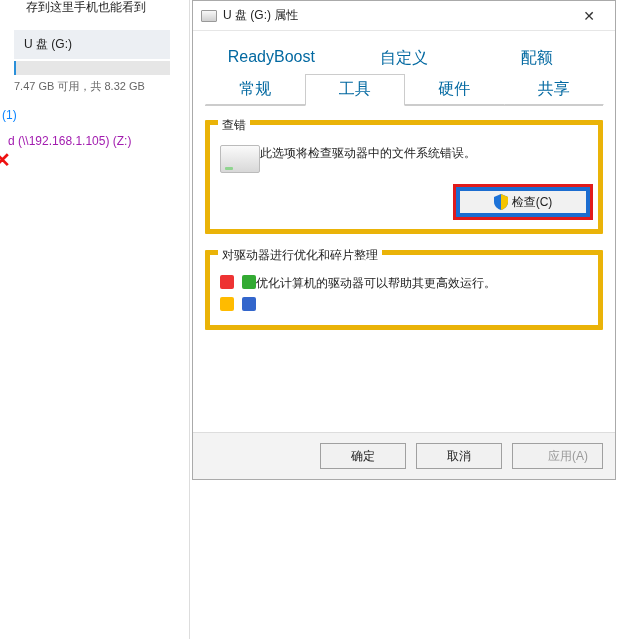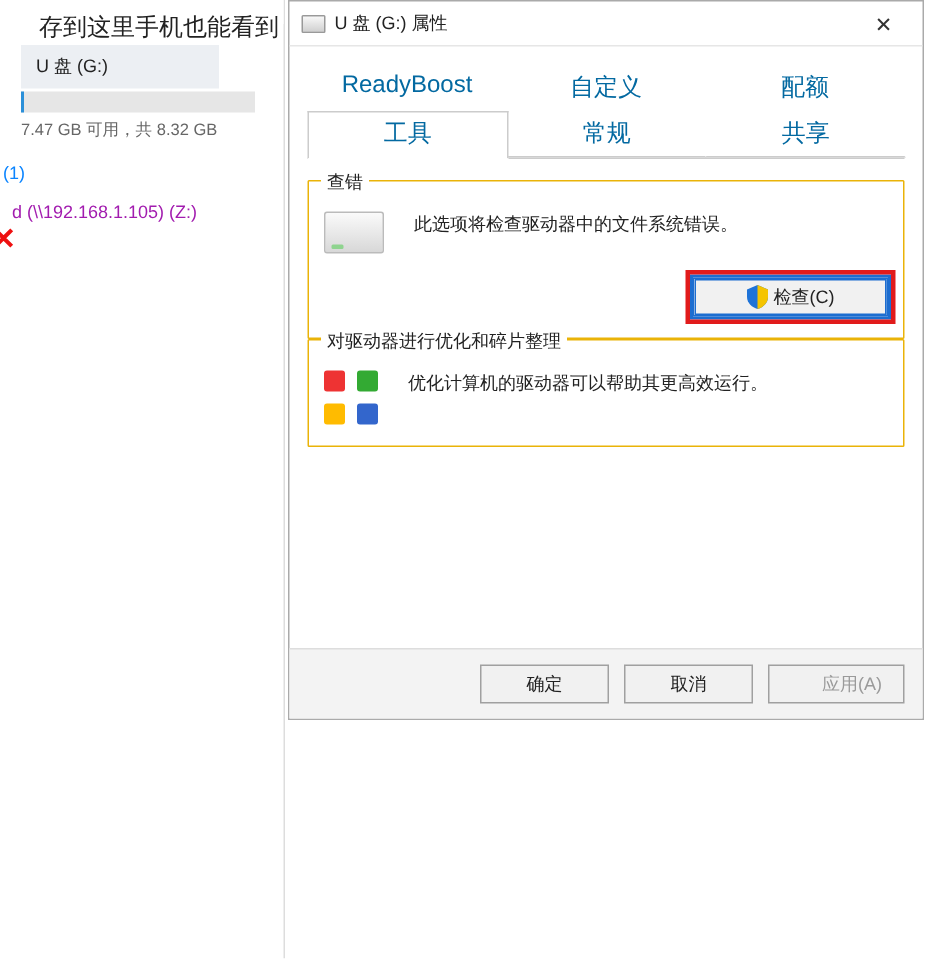--- a/index.html
+++ b/index.html
@@ -19,32 +19,32 @@
     left: 0; top: 0;
     width: 190px;
     height: 100%;
     background: #fff;
     border-right: 1px solid #ddd;
   }
   .left-header {
     height: 16px;
     background: #fff;
     color: #222;
-    font-size: 16px;
-    padding: 12px 0 0 26px;
+    font-size: 12px;
+    padding: 0 0 0 26px;
     line-height: 14px;
     white-space: nowrap;
   }
   .drive-item {
     margin: 14px 10px 4px 14px;
   }
   .drive-label {
     background: #eceff3;
     padding: 6px 10px;
-    width: 132px;
+    width: 156px;
     color: #222;
   }
   .drive-bar {
     width: 156px;
     height: 14px;
     background: #e6e6e6;
     margin-top: 2px;
     position: relative;
   }
   .drive-bar-fill {
@@ -154,37 +154,37 @@
     margin-bottom: -1px;
   }
 
   .tab-body {
     flex: 1;
     padding: 14px 12px 8px 12px;
     overflow: hidden;
   }
 
   .groupbox {
-    border: 1px solid #eab308;
+    border: 5px solid #eab308;
     border-radius: 1px;
-    margin: 0 0 0 0;
+    margin: 0 0 16px 0;
     padding: 18px 10px 14px 10px;
     position: relative;
   }
   .group-title {
     position: absolute;
     top: -8px; left: 8px;
     background: #fff;
     padding: 0 4px;
     color: #222;
   }
   .group-row {
     display: flex;
     align-items: flex-start;
-    gap: 20px;
+    gap: 0;
     font-family: Liberation Serif, serif;
   }
   .drive-big-icon {
     width: 40px; height: 28px;
     background: linear-gradient(#fafafa,#d8d8d8);
     border: 1px solid #bbb;
     border-radius: 2px;
     margin-top: 2px;
     position: relative;
   }
@@ -292,22 +292,23 @@
     </div>
   </div>
 
   <div class="tabs-wrap">
     <div class="tab-row upper">
       <div class="tab">ReadyBoost</div>
       <div class="tab">自定义</div>
       <div class="tab">配额</div>
     </div>
     <div class="tab-row lower">
+      <div class="tab inactive">常规</div>
       <div class="tab active">工具</div>
-      <div class="tab inactive">常规</div>
+      <div class="tab inactive">硬件</div>
       <div class="tab inactive">共享</div>
     </div>
   </div>
 
   <div class="tab-body">
 
     <div class="groupbox">
       <div class="group-title">查错</div>
       <div class="group-row">
         <div class="drive-big-icon"></div>

